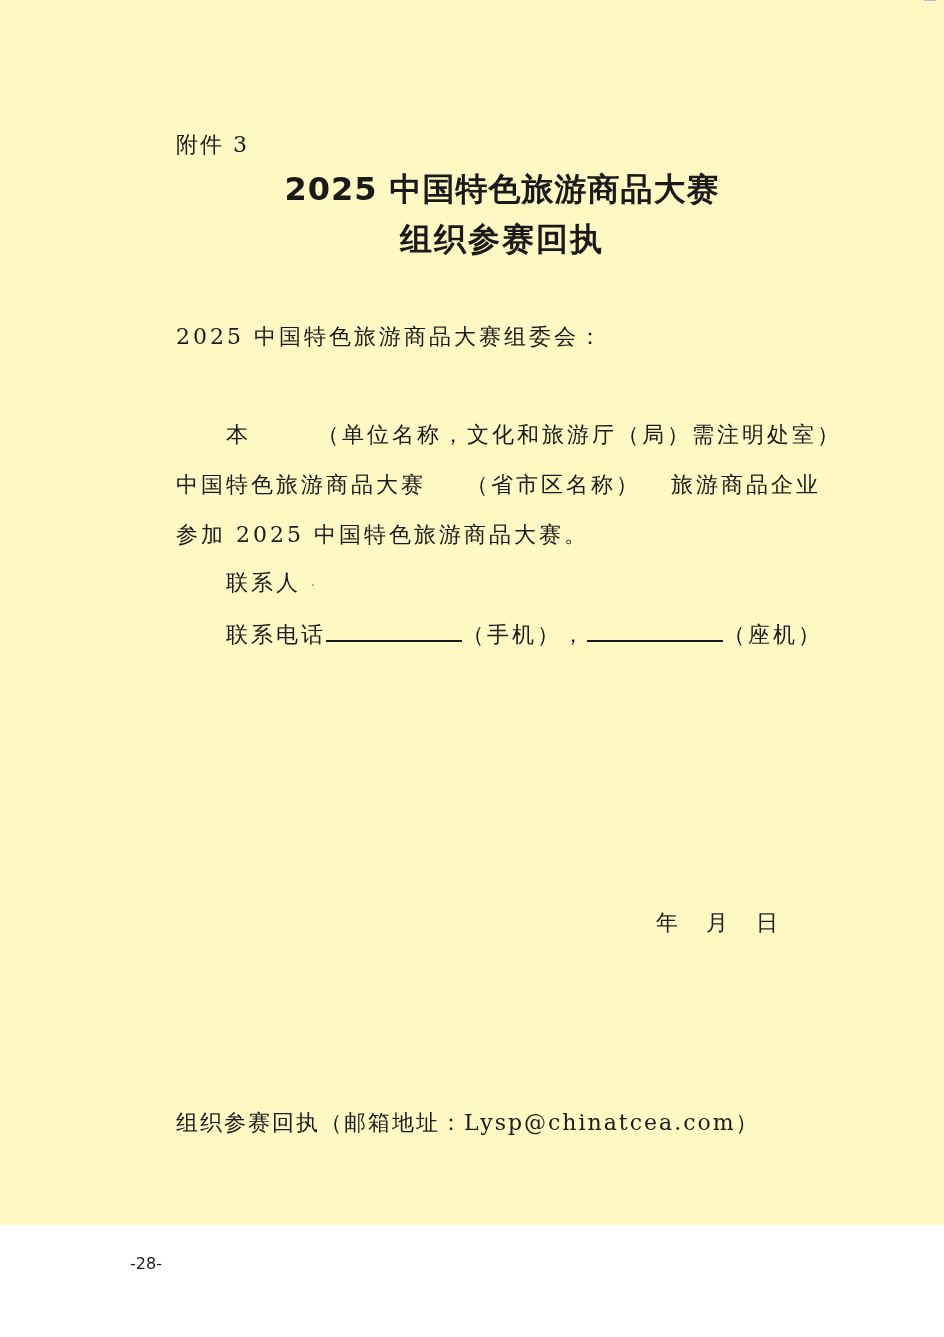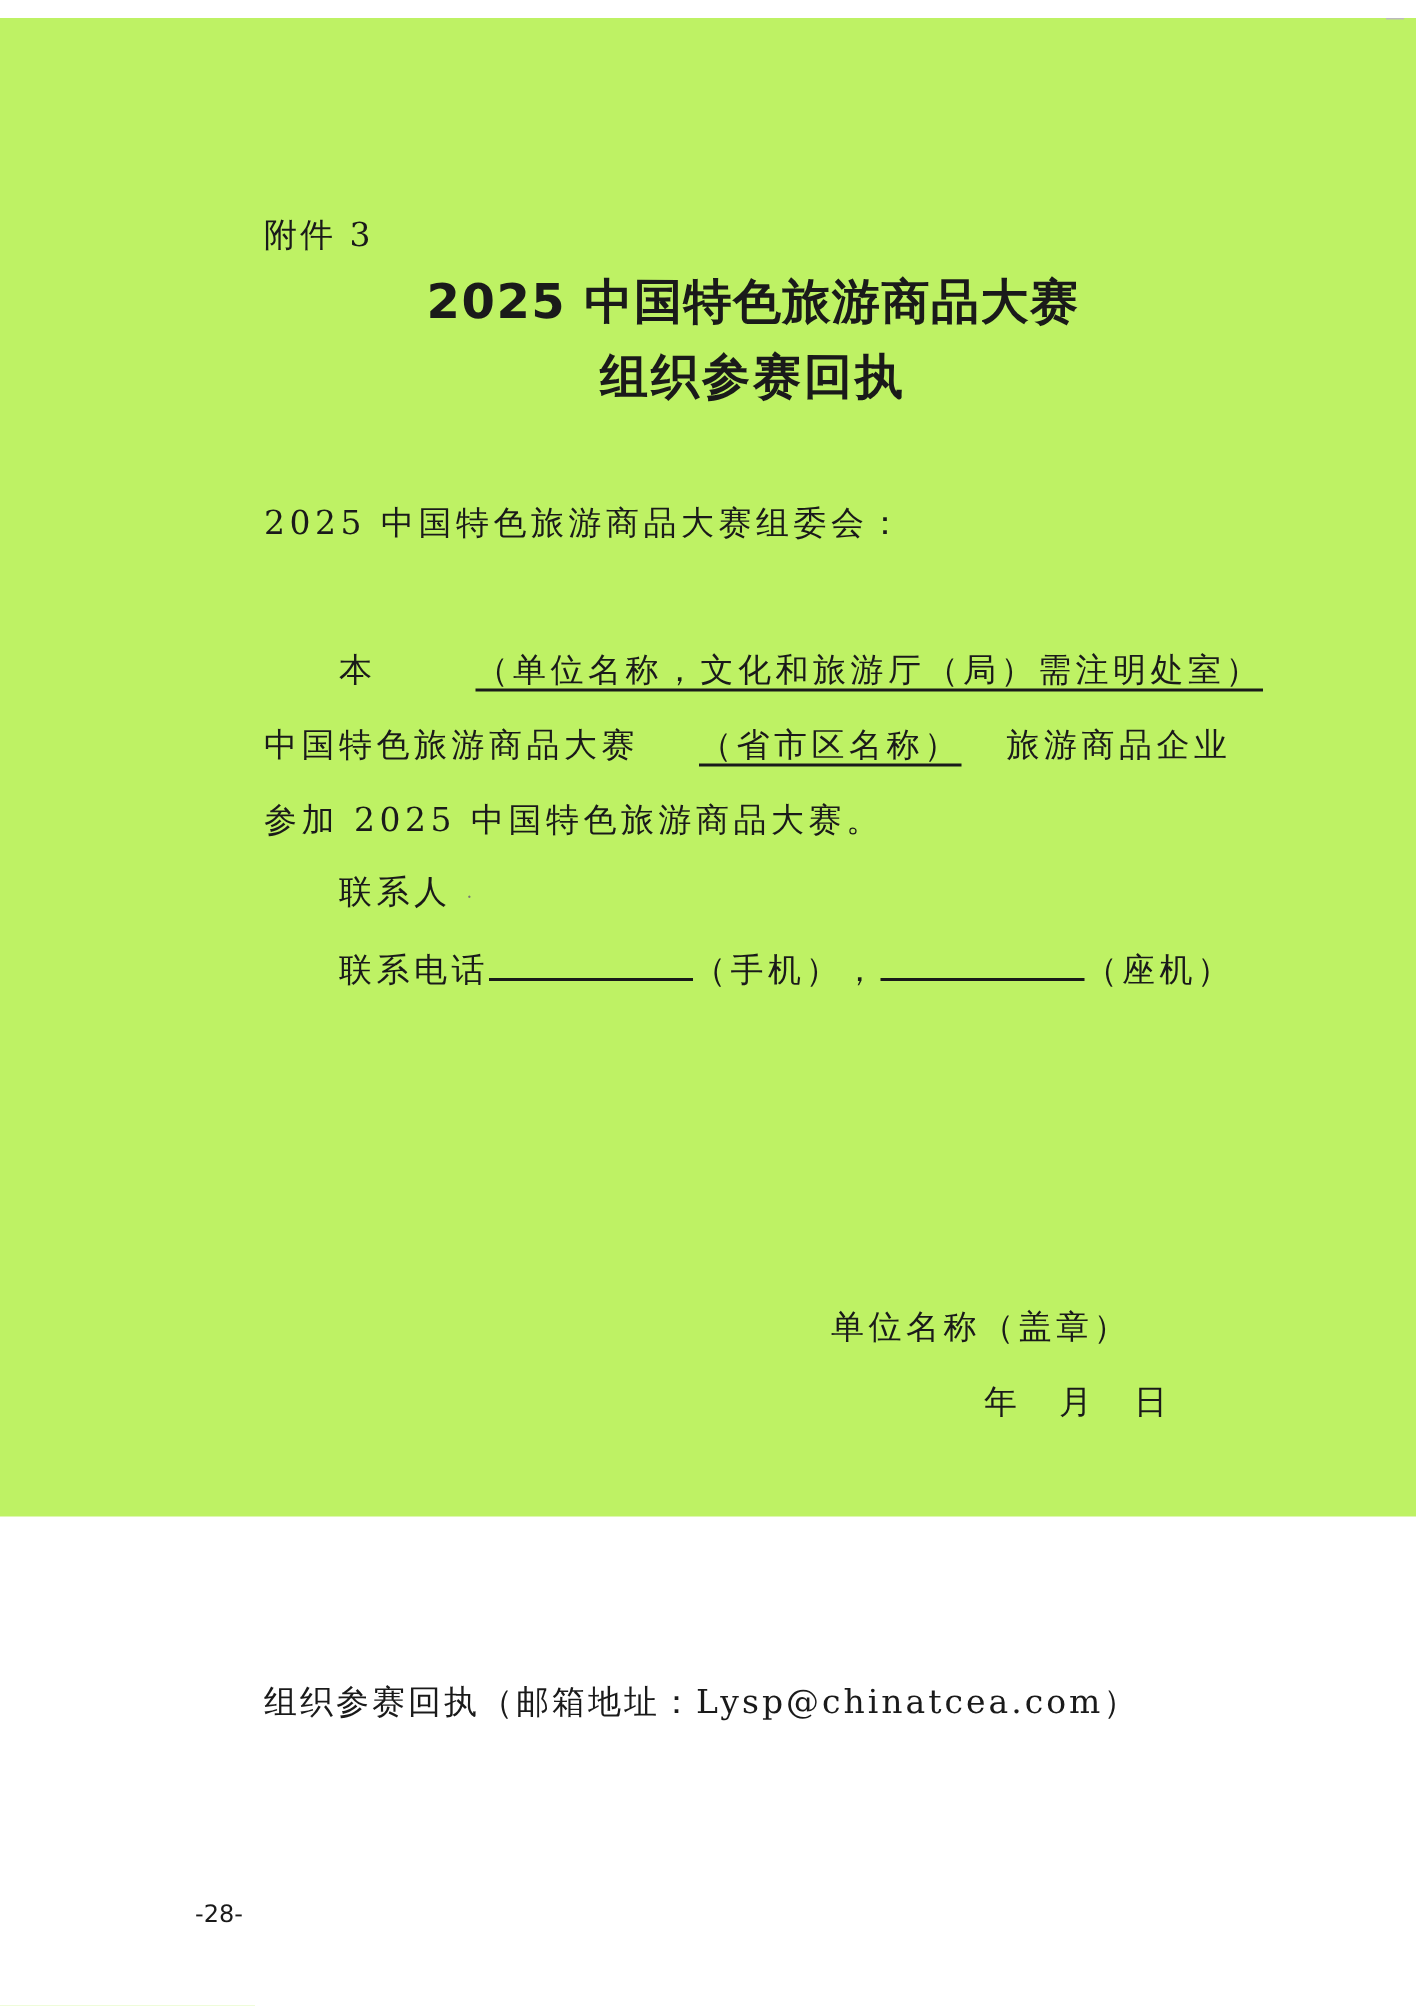--- a/index.html
+++ b/index.html
@@ -10,23 +10,23 @@
     body {
       width: 944px;
       height: 1337px;
       position: relative;
       overflow: hidden;
       font-family: "DejaVu Serif", "Liberation Serif", serif;
       color: #1a1a1a;
     }
     .page {
       position: absolute;
-      left: 0; top: 12px;
-      width: 944px; height: 999px;
-      background: #bef264;
+      left: 0; top: 0;
+      width: 944px; height: 1225px;
+      background: #fef9c3;
     }
     .abs { position: absolute; white-space: nowrap; }
     .attachment {
       left: 176px; top: 130px;
       font-size: 22px; letter-spacing: 2px;
     }
     .title1 {
       left: 0; width: 1004px; top: 168px;
       text-align: center;
       font-family: "DejaVu Sans", "Liberation Sans", sans-serif;
@@ -45,21 +45,20 @@
       letter-spacing: 3px;
       left: 176px;
     }
     .salutation { top: 322px; }
     .line-a { top: 420px; left: 226px; }
     .line-b { top: 470px; }
     .line-c { top: 520px; }
     .contact { top: 568px; left: 226px; }
     .phone { top: 618px; left: 226px; }
     .u {
-      text-decoration: underline;
       text-decoration-thickness: 2px;
       text-underline-offset: 5px;
     }
     .blank {
       display: inline-block;
       border-bottom: 2px solid #1a1a1a;
       height: 22px;
       vertical-align: baseline;
     }
     .gap-a { width: 66px; }
@@ -109,21 +108,20 @@
 
   <div class="abs body-line contact">
     <span>联系人</span>
     <span style="font-size:12px;color:#777;">·</span>
   </div>
 
   <div class="abs body-line phone">
     <span>联系电话</span><span class="blank blank-mobile"></span><span>（手机），</span><span class="blank blank-landline"></span><span>（座机）</span>
   </div>
 
-  <div class="abs seal">单位名称（盖章）</div>
 
   <div class="abs date">
     <span>年</span><span>月</span><span style="margin-right:0;">日</span>
   </div>
 
   <div class="abs note2">组织参赛回执（邮箱地址：Lysp@chinatcea.com）</div>
 
   <div class="abs page-num">-28-</div>
 </div>
 

